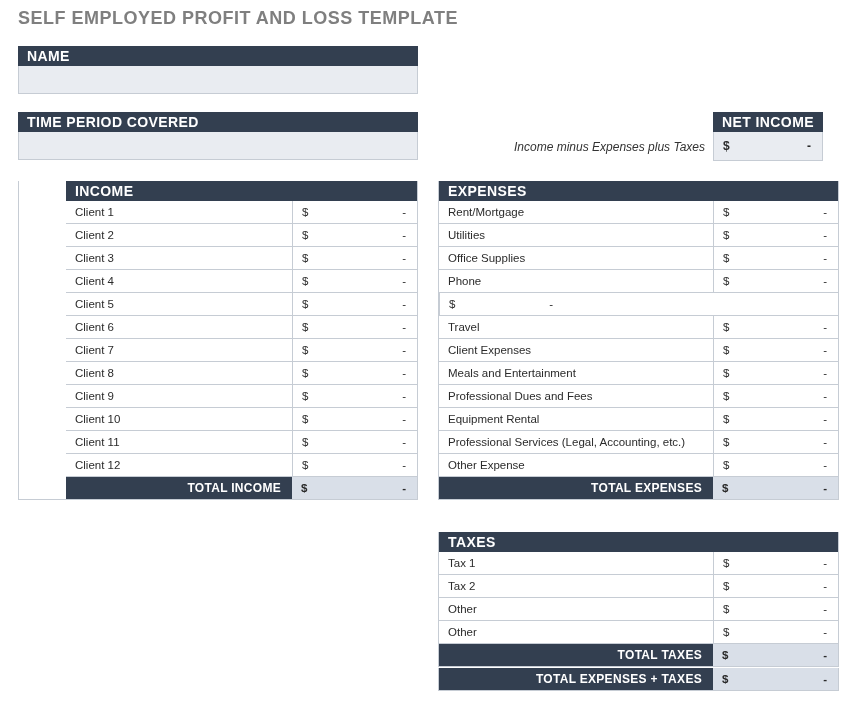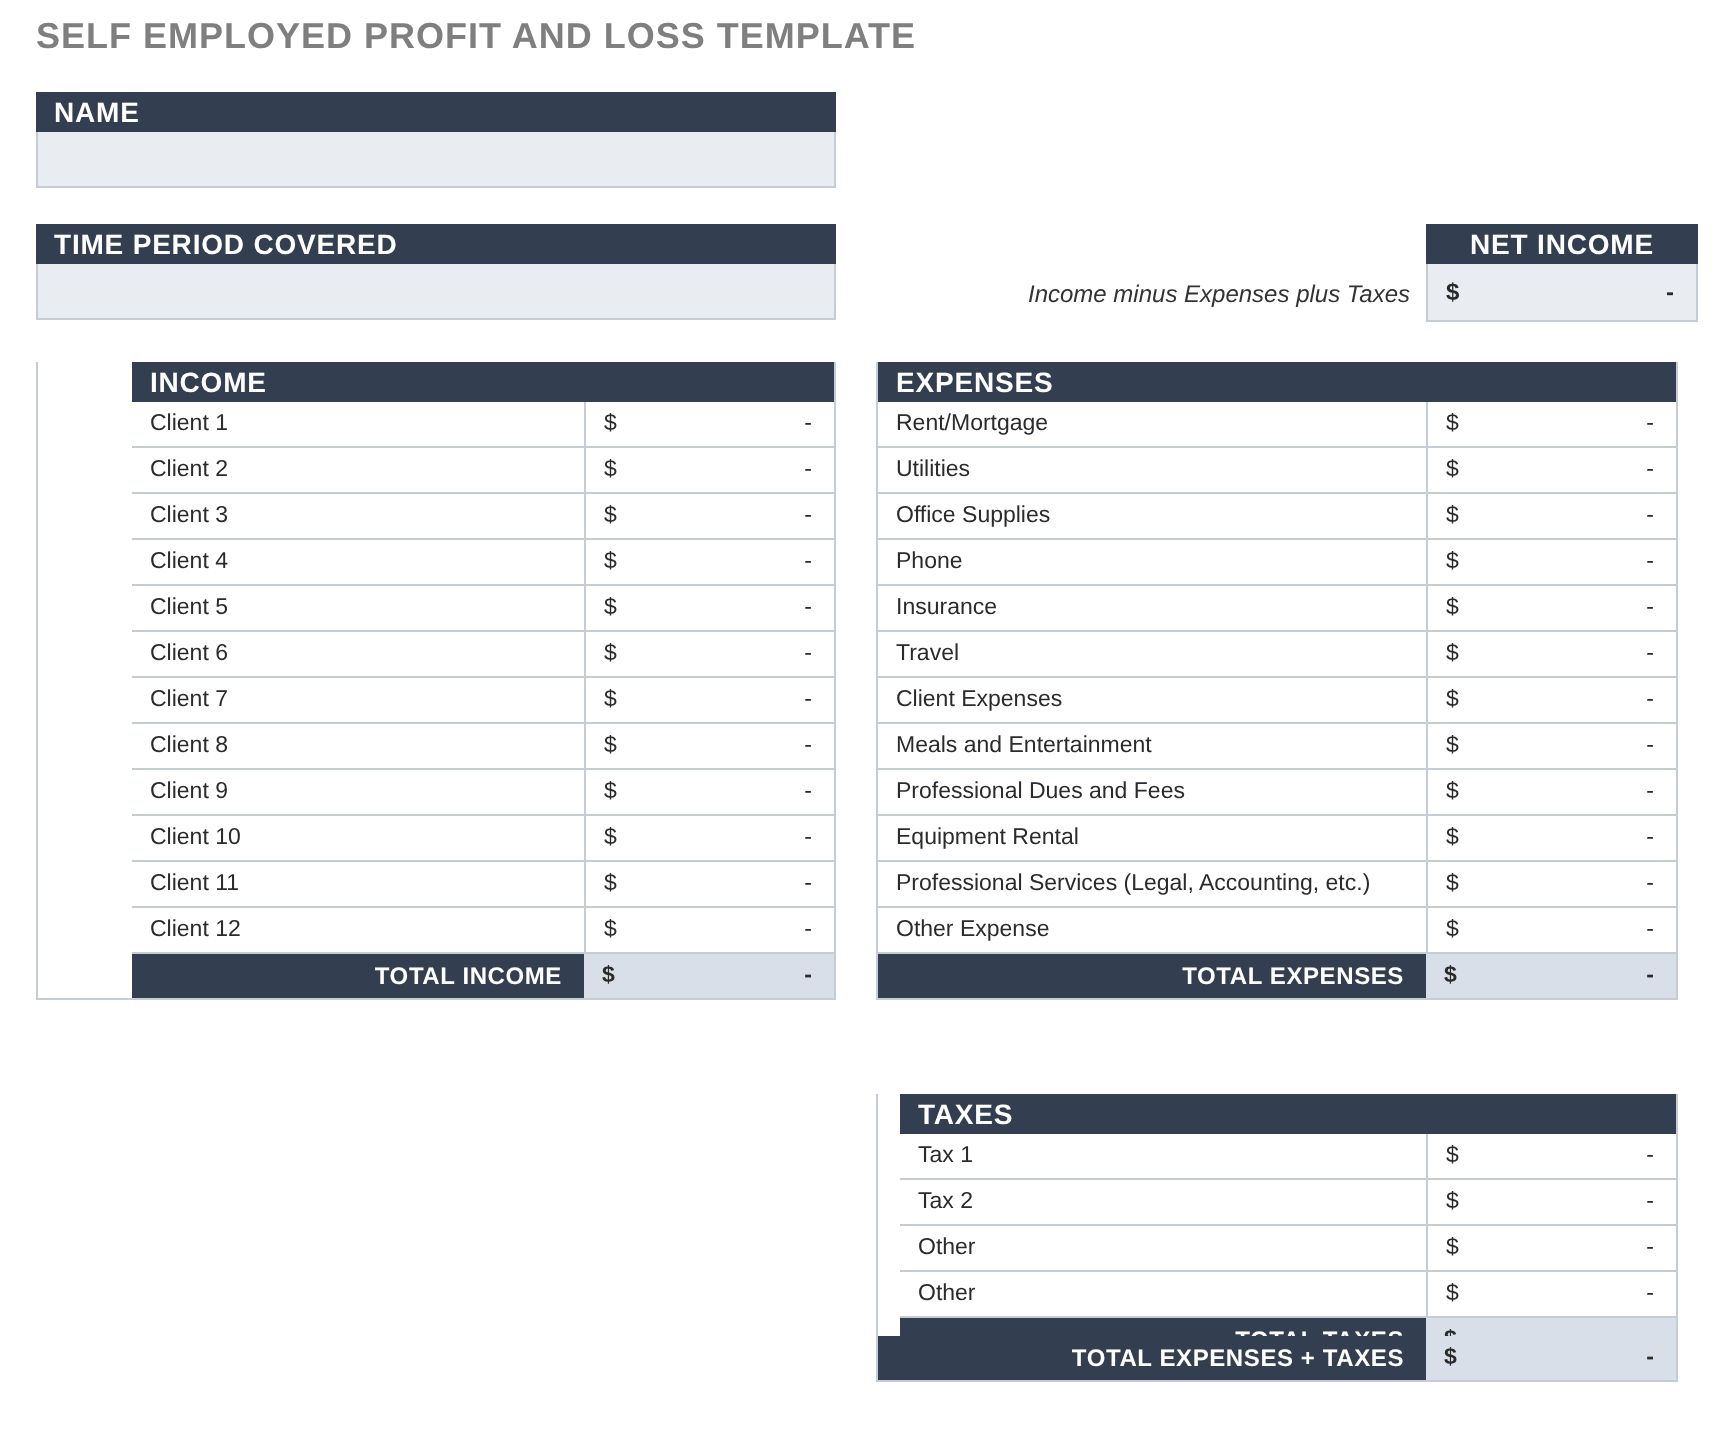--- a/index.html
+++ b/index.html
@@ -29,31 +29,31 @@
   .bar.centered{justify-content:center;padding:0;}
 
   .field{
     height:28px;background:var(--field-bg);
     border:1px solid var(--border);border-top:none;
   }
 
   .block{position:absolute;}
   .name-block{left:18px;top:46px;width:400px;}
   .time-block{left:18px;top:112px;width:400px;}
-  .net-block{left:713px;top:112px;width:136px;text-align:right;}
+  .net-block{left:713px;top:112px;width:110px;text-align:right;}
 
   .net-note{
     position:absolute;left:420px;top:140px;width:285px;
     text-align:right;font-style:italic;font-size:12px;color:#333;
   }
 
   .table{position:absolute;border:1px solid var(--border);border-top:none;background:#fff;}
   .table-income{left:18px;top:181px;width:400px;padding-left:47px;}
   .table-expenses{left:438px;top:181px;width:401px;}
-  .table-taxes{left:438px;top:547px;width:401px;padding-left:11px;}
+  .table-taxes{left:438px;top:532px;width:401px;}
 
   .row{display:flex;height:23px;border-bottom:1px solid var(--border);background:#fff;}
   .row-label{
     flex:1;display:flex;align-items:center;
     padding:0 9px;font-size:11.5px;
   }
   .row-amount{
     width:125px;border-left:1px solid var(--border);
     display:flex;align-items:center;justify-content:space-between;
     padding:0 11px 0 9px;font-size:11.5px;
@@ -231,21 +231,20 @@
           </div>
         </div>
         <div class="row">
           <div class="row-label">Phone</div>
           <div class="row-amount">
             <span>$</span>
             <span>-</span>
           </div>
         </div>
         <div class="row">
-          <div class="row-label">Insurance</div>
           <div class="row-amount">
             <span>$</span>
             <span>-</span>
           </div>
         </div>
         <div class="row">
           <div class="row-label">Travel</div>
           <div class="row-amount">
             <span>$</span>
             <span>-</span>

